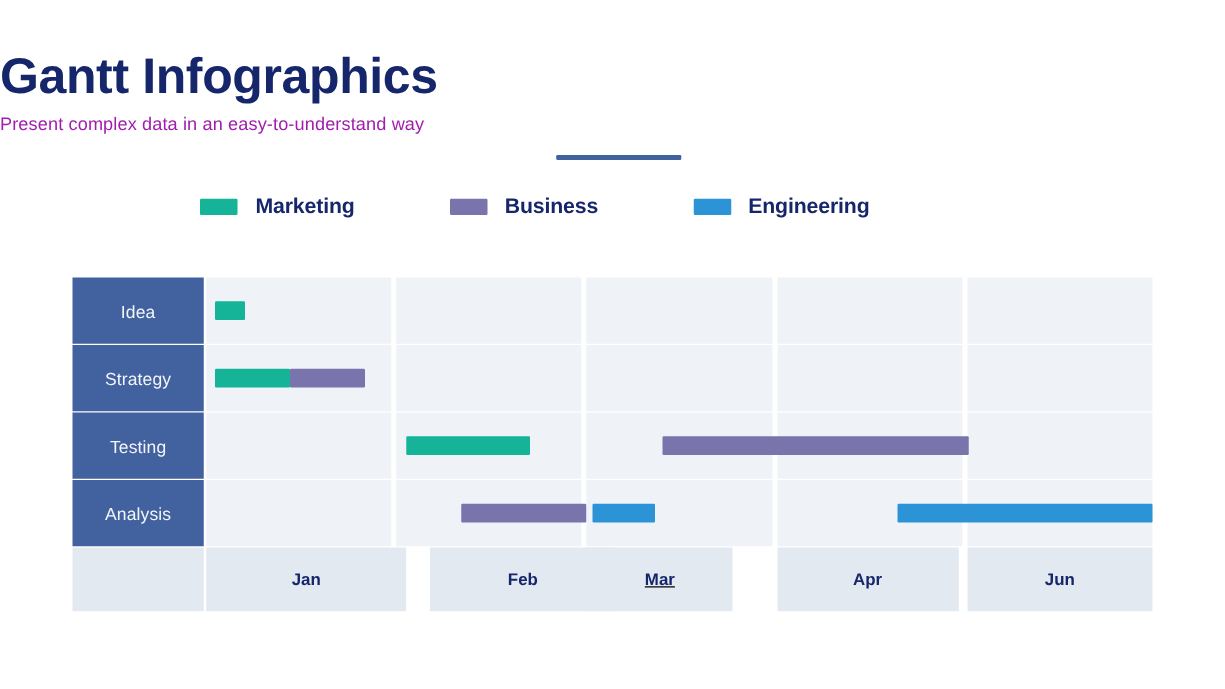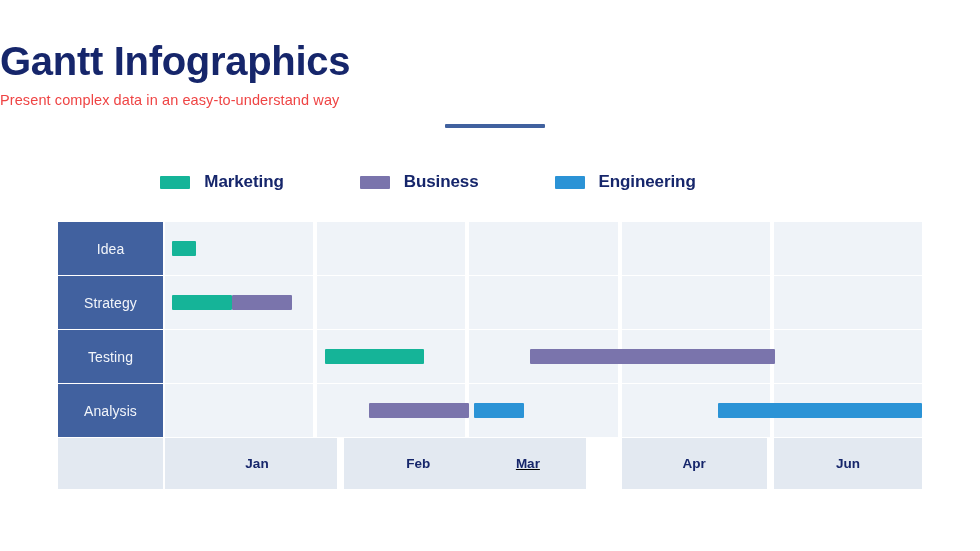--- a/index.html
+++ b/index.html
@@ -30,38 +30,38 @@
     font-weight: bold;
     letter-spacing: -0.3px;
     color: #16266b;
     line-height: 1.05;
   }
   #page-subtitle {
     margin: 0;
     padding-top: 10px;
     font-size: 14.5px;
     font-weight: normal;
-    color: #ef4444;
+    color: #a21caf;
     letter-spacing: 0.1px;
   }
   #title-rule {
     position: absolute;
     left: 445px;
     top: 124px;
     width: 100px;
     height: 4px;
     background: #41619f;
     border-radius: 1px;
   }
 
   
   #legend {
     position: absolute;
     left: 0;
-    top: 172px;
+    top: 155px;
     width: 856px;
     display: flex;
     justify-content: center;
     align-items: flex-end;
   }
   .legend-item {
     display: flex;
     align-items: center;
     margin: 0 38px;
   }
@@ -188,21 +188,21 @@
     <div class="legend-item">
       <span class="legend-swatch" style="background: rgb(43, 147, 214);"></span>
       <span class="legend-label">Engineering</span>
     </div>
   </div>
 
 <div id="chart">
   <div id="months-row">
     <div id="months-corner"></div>
     <div id="months-track">
-        <div class="month-cell" style="left: 0px; width: 160px; padding-left: 12px;">
+        <div class="month-cell" style="left: 0px; width: 160px;">
           <span class="month-label">Jan</span>
         </div>
         <div class="month-cell" style="left: 152.2px; width: 148.2px; margin-left: 27px;">
           <span class="month-label">Feb</span>
         </div>
         <div class="month-cell" style="left: 304.4px; width: 117px; text-decoration: underline;">
           <span class="month-label">Mar</span>
         </div>
         <div class="month-cell" style="left: 456.6px; width: 145px;">
           <span class="month-label">Apr</span>

